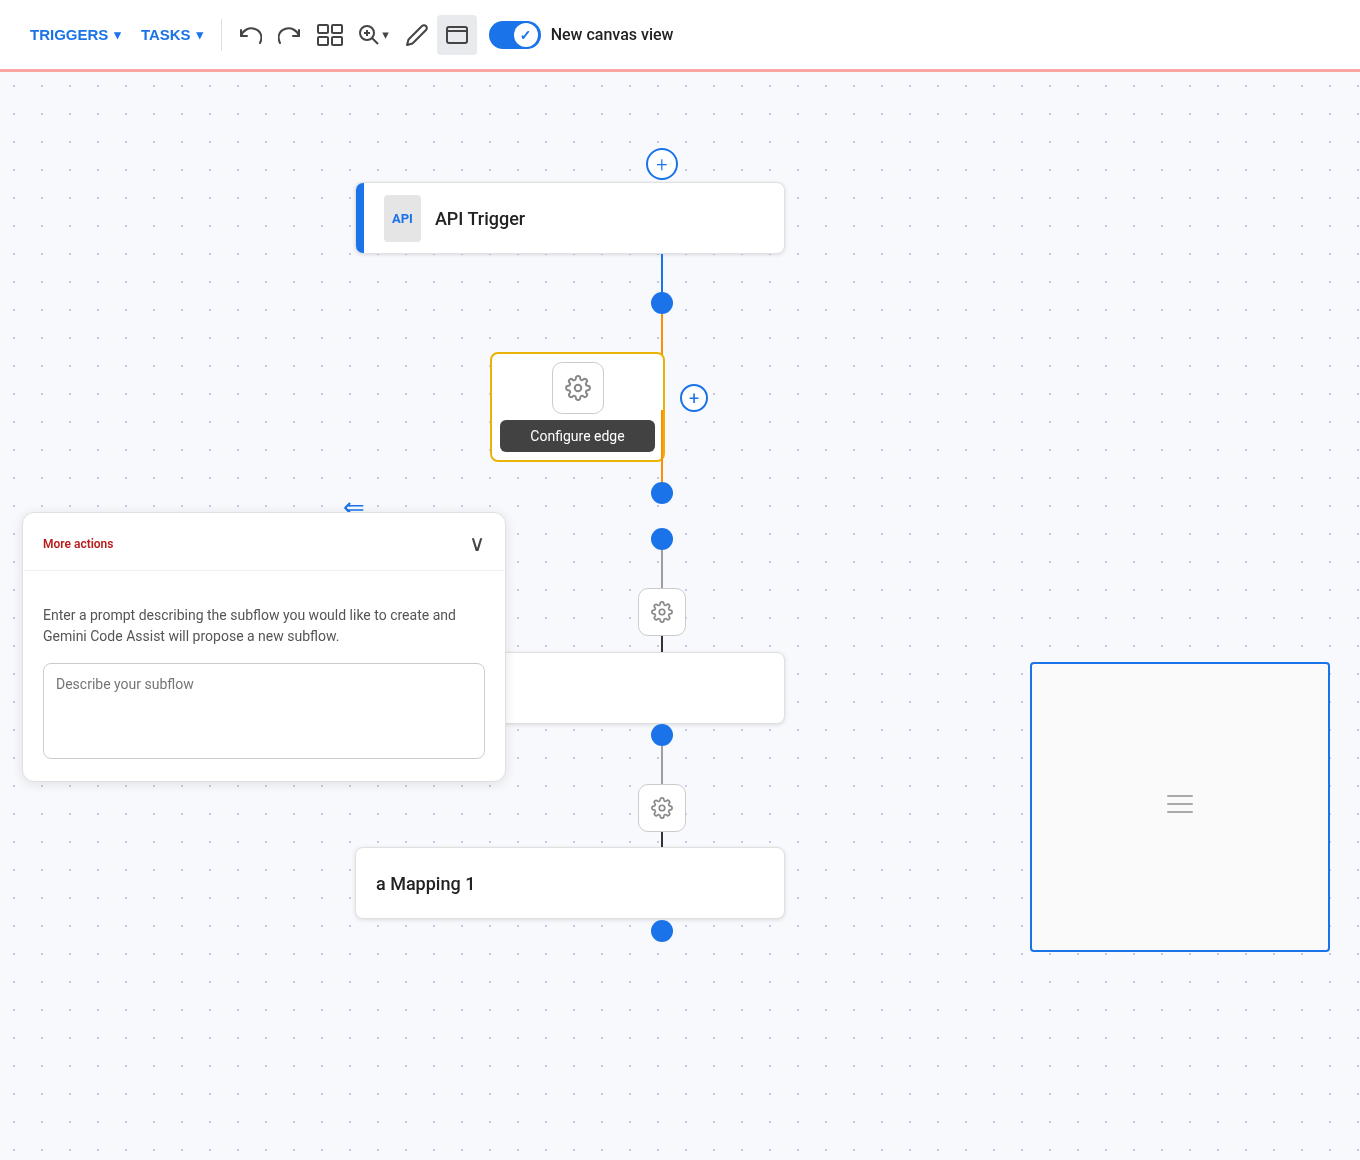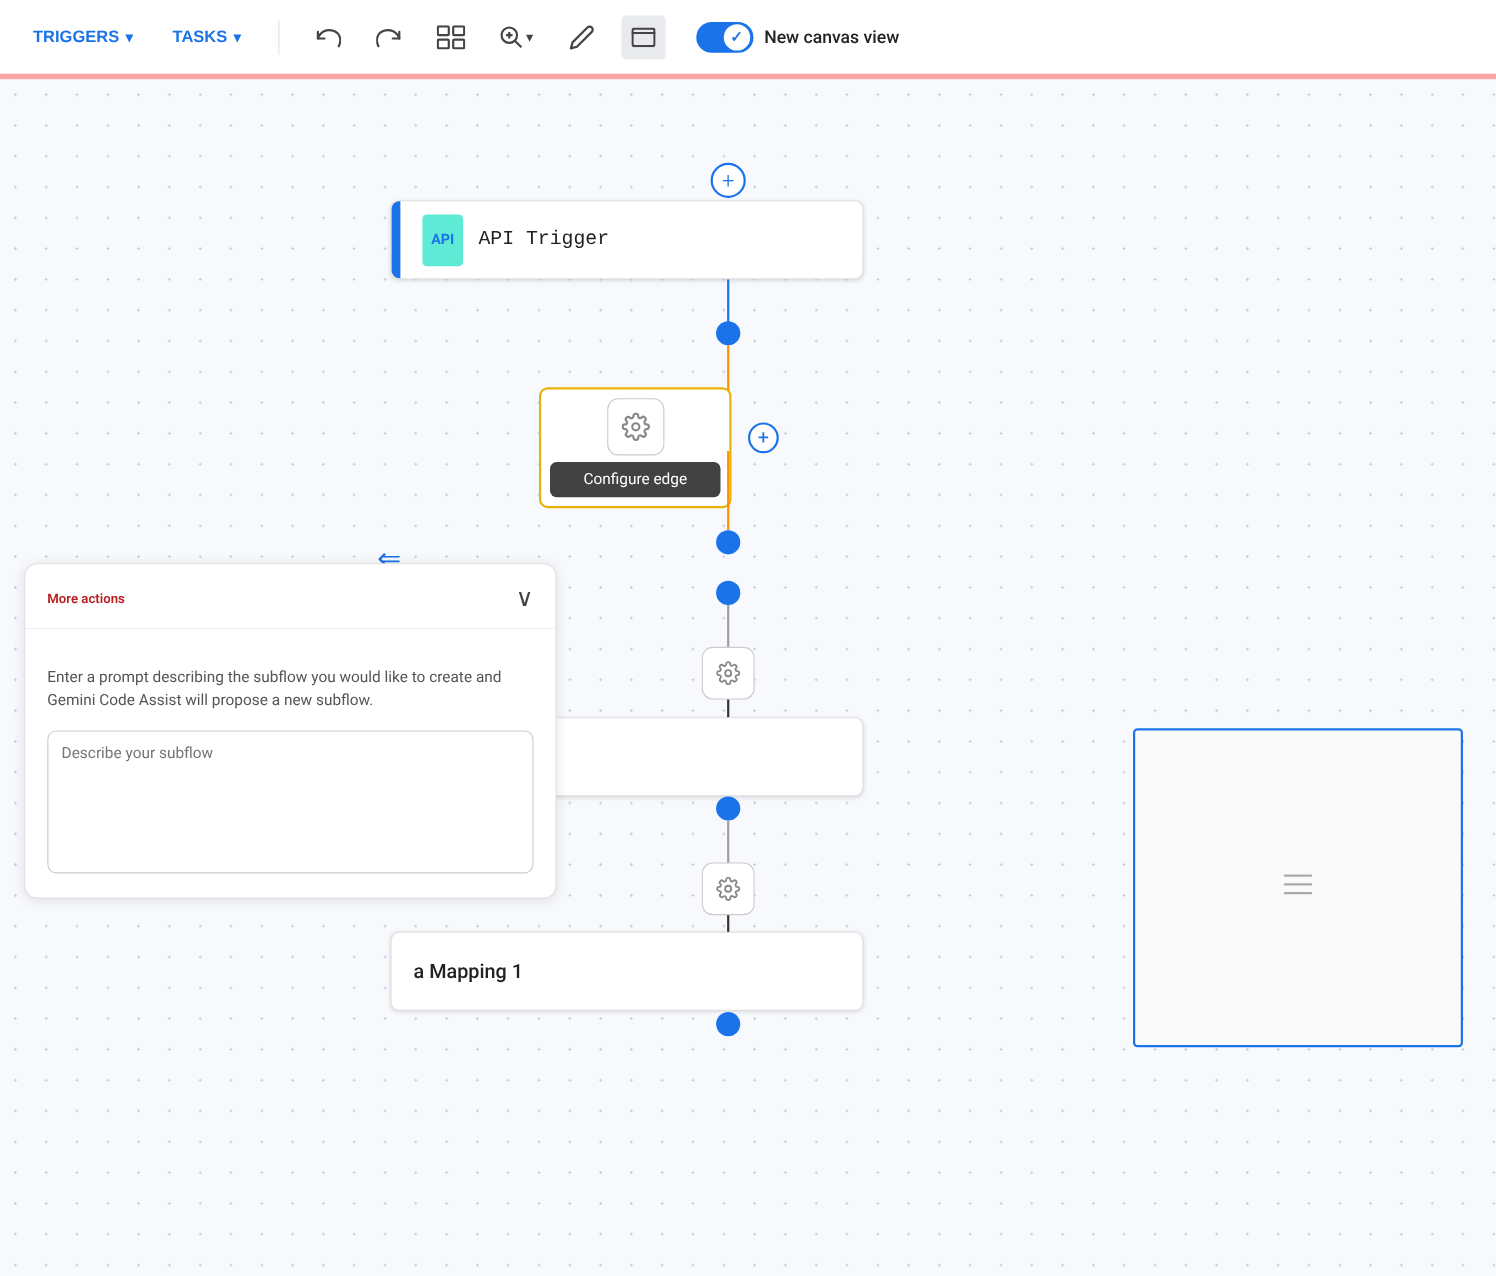--- a/index.html
+++ b/index.html
@@ -3,23 +3,23 @@
   <meta charset="utf-8">
   <style>
     * { box-sizing: border-box; margin: 0; padding: 0; }
     body { font-family: 'Google Sans', Roboto, Arial, sans-serif; background: #fff; width: 1360px; height: 1160px; overflow: hidden; }
 
     
     .toolbar {
       display: flex;
       align-items: center;
       height: 72px;
-      border-bottom: 5px solid #fca5a5;
+      border-bottom: 3px solid #fca5a5;
       padding: 0 20px;
-      gap: 16px;
+      gap: 0;
       background: #fff;
       position: relative;
       z-index: 10;
     }
     .toolbar-btn {
       display: flex; align-items: center; gap: 6px;
       padding: 6px 10px;
       border: none; background: none; cursor: pointer;
       font-size: 15px; font-weight: 600; color: #1a73e8;
       border-radius: 4px;
@@ -92,25 +92,25 @@
     .node-api-blue-bar {
       width: 8px; height: 100%;
       background: #1a73e8;
       border-radius: 7px 0 0 7px;
     }
     .node-api-label-box {
       display: flex; align-items: center; gap: 14px;
       padding: 0 20px;
     }
     .node-api-tag {
-      background: #5eead4; color: #1a73e8;
+      background: #e5e5e5; color: #1a73e8;
       font-size: 13px; font-weight: 700;
       padding: 16px 8px; border-radius: 4px;
     }
-    .node-api-title { font-size: 18px; color: #222; font-weight: 500; font-family: Liberation Mono, monospace; }
+    .node-api-title { font-size: 18px; color: #222; font-weight: 500; }
 
     
     .plus-btn-top {
       position: absolute;
       top: 76px; left: 646px;
       width: 32px; height: 32px;
       border: 2px solid #1a73e8; border-radius: 50%;
       background: #fff; cursor: pointer;
       display: flex; align-items: center; justify-content: center;
       color: #1a73e8; font-size: 20px; font-weight: 300;
@@ -354,21 +354,21 @@
     .gemini-icon {
       font-size: 22px; color: #444;
     }
     .gemini-title { font-size: 16px; font-weight: 700; color: #222; }
     .gemini-desc {
       font-size: 14px; color: #555; line-height: 1.5;
       margin-bottom: 16px;
       margin-top: 16px;
     }
     .subflow-textarea {
-      width: 100%; height: 130px;
+      width: 100%; height: 96px;
       border: 1px solid #ccc; border-radius: 8px;
       padding: 12px; font-size: 14px; color: #aaa;
       resize: none; outline: none;
       font-family: inherit;
     }
     .create-row {
       display: flex; justify-content: flex-end;
       padding: 10px 0 4px;
     }
     .create-btn {

